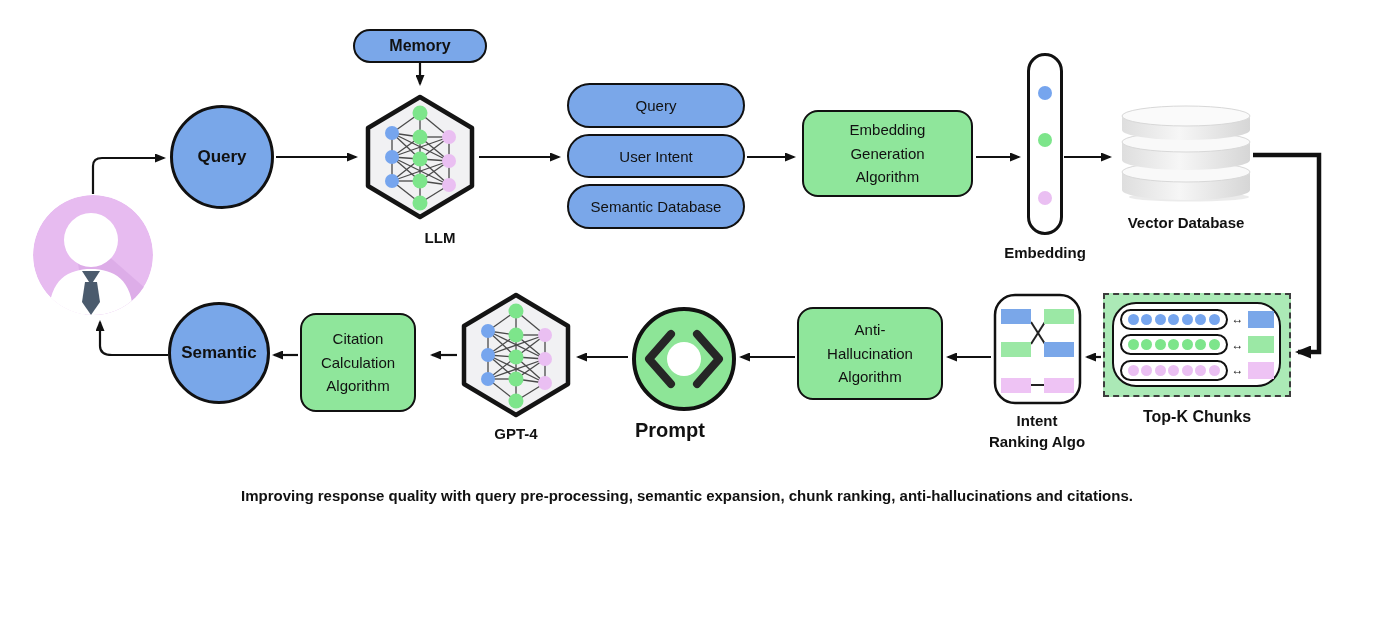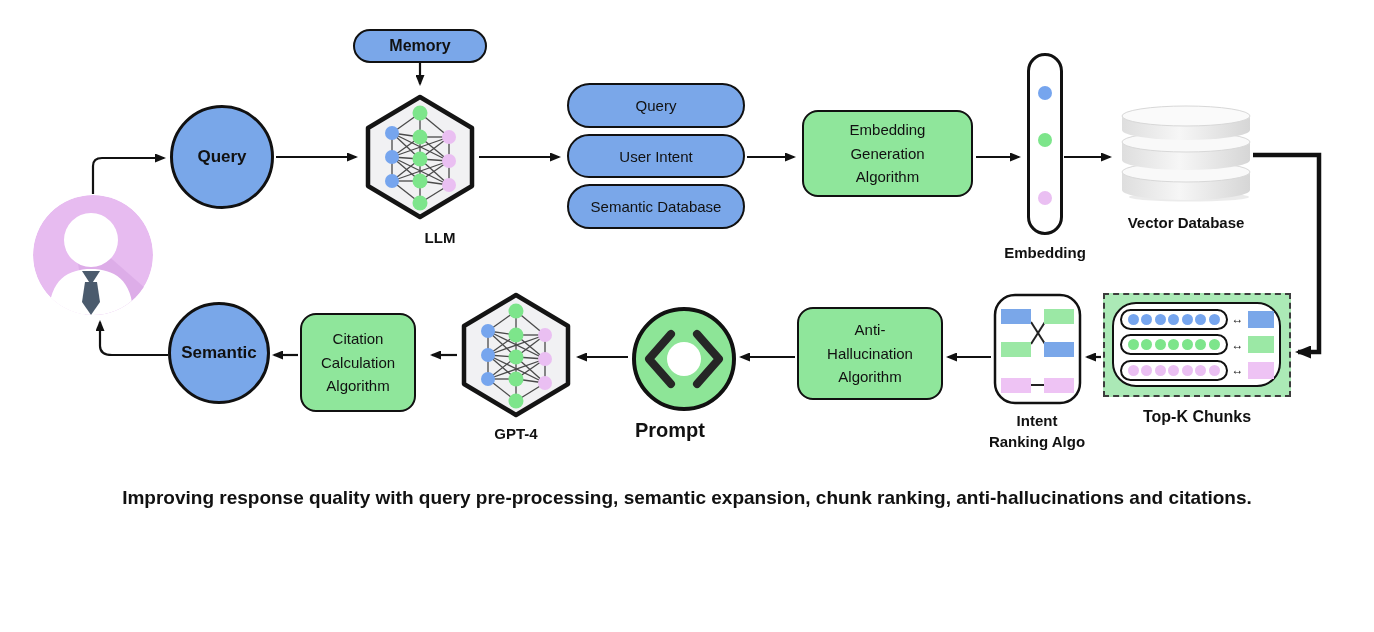--- a/index.html
+++ b/index.html
@@ -23,21 +23,21 @@
   .topk-inner{position:absolute;left:7px;top:7px;width:169px;height:85px;background:#fff;
     border:2.5px solid #111;border-radius:24px;box-sizing:border-box;
     display:flex;flex-direction:column;justify-content:space-evenly;align-items:center;}
   .chunk-row{display:flex;align-items:center;gap:4px;}
   .row-pill{width:108px;height:21px;border:2px solid #111;border-radius:11px;box-sizing:border-box;
     display:flex;align-items:center;justify-content:center;gap:2.5px;background:#fff;}
   .row-pill .dot{width:11px;height:11px;}
   .lr{font-size:12px;font-weight:700;line-height:1;}
   .chip{width:26px;height:17px;display:inline-block;}
   .chip.b{background:#7aa7e9;} .chip.g{background:#9be8a5;} .chip.p{background:#eec3f4;}
-  .caption{font-weight:700;font-size:19px;text-align:center;}
+  .caption{font-weight:700;font-size:15px;text-align:center;}
 </style>
 </head>
 <body>
 
 <div class="canvas">
 
   <svg class="overlay">
     <defs>
       <marker id="ah" markerUnits="userSpaceOnUse" markerWidth="11" markerHeight="9" refX="9" refY="4.5" orient="auto">
         <path d="M0,0 L11,4.5 L0,9 Z" fill="#111"></path>

